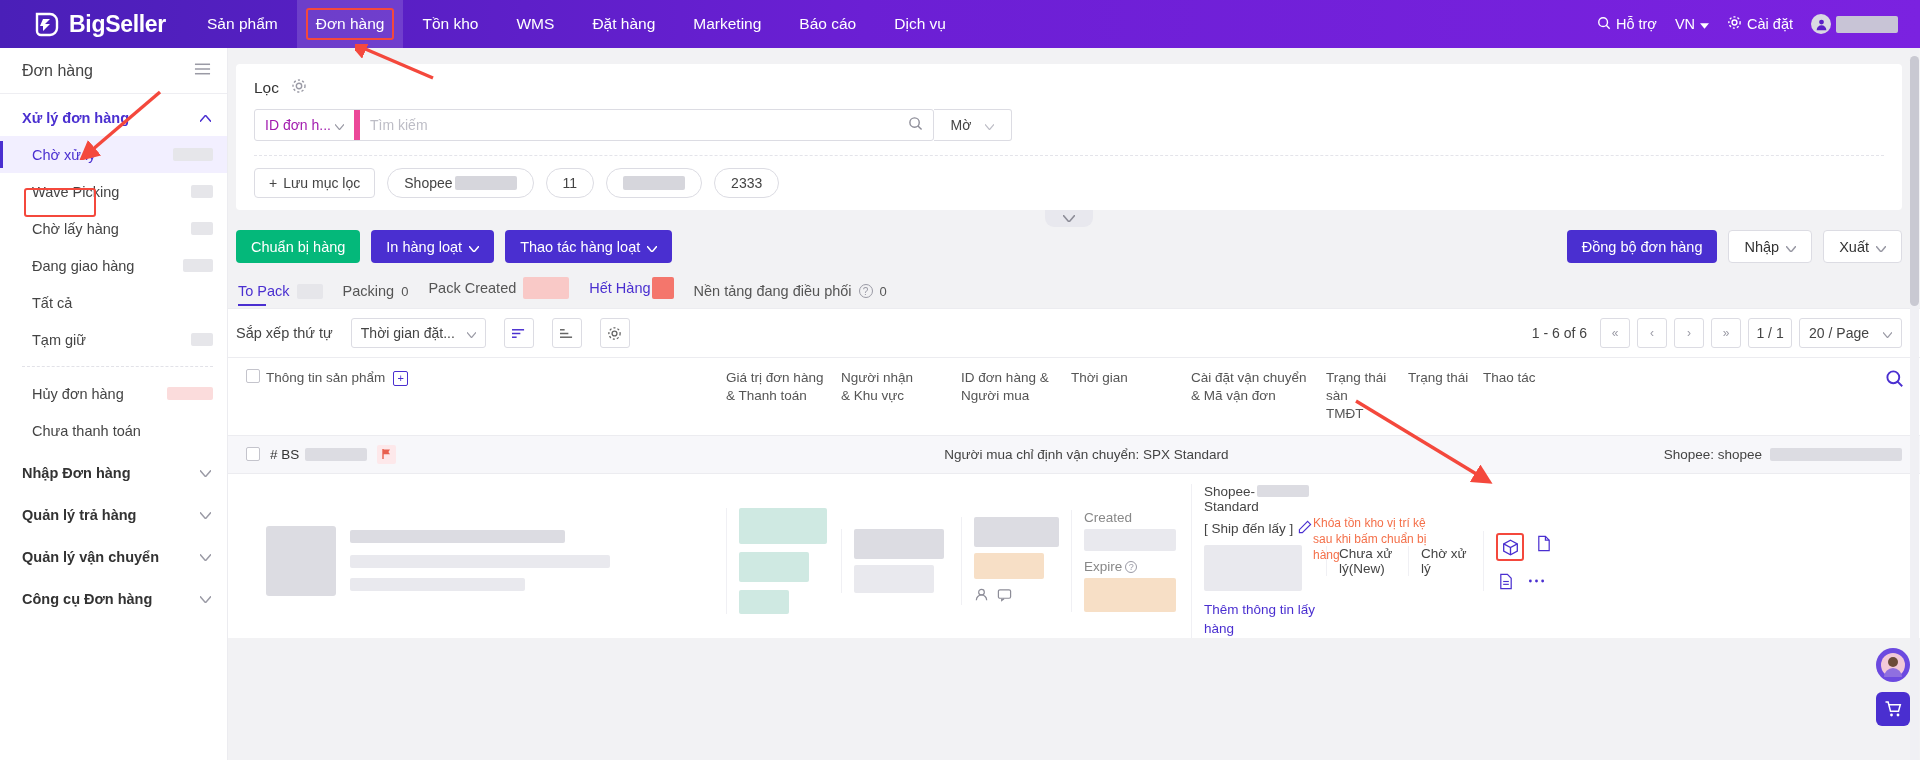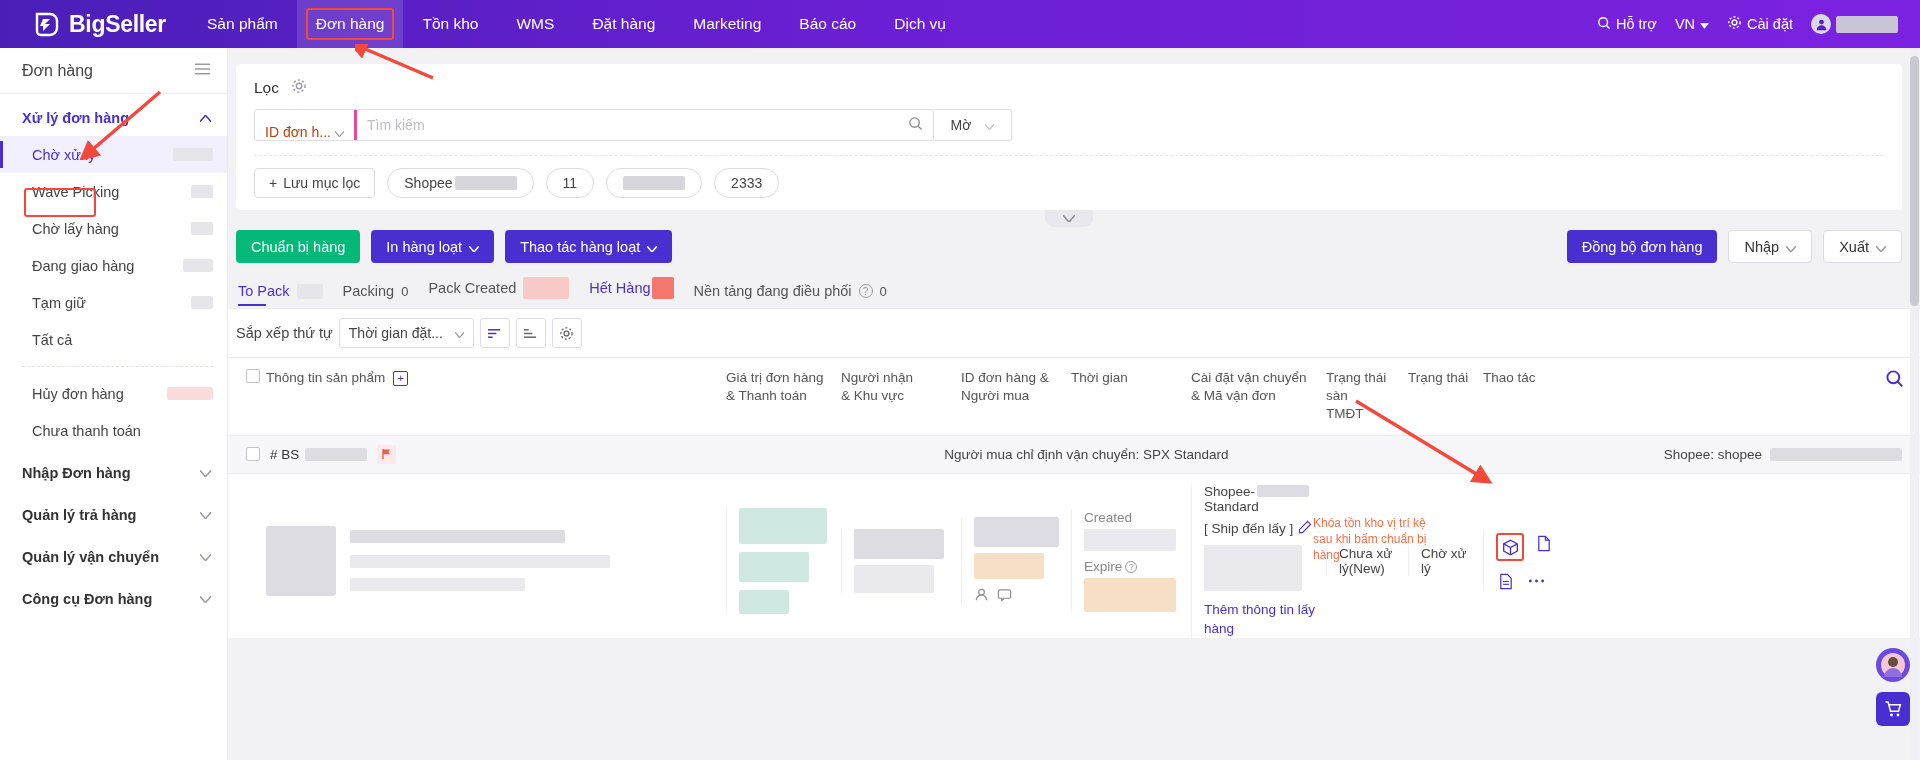--- a/index.html
+++ b/index.html
@@ -83,22 +83,22 @@
   }
   .filter-head { display: flex; align-items: center; gap: 12px; margin-bottom: 12px; }
   .filter-head .lbl { font-size: 15.5px; color: #333; }
   .gear { color: #9a9aa5; font-size: 15px; cursor: pointer; }
   .search-row { display: flex; align-items: center; }
   .search-box {
     display: flex; align-items: center; height: 32px; border: 1px solid #dcdce3;
     border-radius: 3px; overflow: hidden; width: 680px;
   }
   .sb-select {
-    display: flex; align-items: flex-end; gap: 4px; padding: 0 10px; height: 100%;
-    border-right: 3px solid #ec4899; font-size: 14px; color: #c2410c; white-space: nowrap; cursor: pointer;
+    display: flex; align-items: center; gap: 4px; padding: 0 10px; height: 100%;
+    border-right: 6px solid #ec4899; font-size: 14px; color: #a21caf; white-space: nowrap; cursor: pointer;
   }
   .sb-input {
     flex: 1; border: none; outline: none; padding: 0 10px; font-size: 14px;
     font-family: "Liberation Sans", sans-serif; color: #333;
   }
   .sb-input::placeholder { color: #bdbdc6; }
   .sb-mag { padding: 0 10px; color: #8d8d98; }
   .mode-select {
     display: flex; align-items: center; justify-content: center; gap: 14px;
     height: 32px; border: 1px solid #dcdce3; border-left: none; border-radius: 0 3px 3px 0;
@@ -149,21 +149,21 @@
   .tab .badge-blur.pk { background: #f9c9c7; }
   .tab .badge-blur.red { background: #f4766c; }
   .tab .num { font-size: 13px; color: #555; }
   .info-i {
     width: 14px; height: 14px; border: 1px solid #9a9aa5; border-radius: 50%;
     font-size: 10px; color: #9a9aa5; display: inline-flex; align-items: center; justify-content: center;
   }
 
   
   .sortbar {
-    display: flex; align-items: center; gap: 6px; padding: 9px 18px 9px 8px;
+    display: flex; align-items: center; gap: 18px; padding: 9px 18px 9px 8px;
     background: #fff; border-top: 1px solid #ececf0;
   }
   .sort-label { font-size: 14.5px; color: #444; }
   .sel-sm {
     height: 30px; border: 1px solid #dcdce3; border-radius: 3px; padding: 0 9px;
     display: inline-flex; align-items: center; gap: 12px; font-size: 14px; color: #444; cursor: pointer;
   }
   .icon-btn {
     width: 30px; height: 30px; border: 1px solid #dcdce3; border-radius: 3px;
     display: inline-flex; align-items: center; justify-content: center; color: #666; cursor: pointer;
@@ -378,25 +378,25 @@
     </div>
     <div class="sb-item">
       <span>Chờ lấy hàng</span>
       <span class="count-blur" style="width:22px"></span>
     </div>
     <div class="sb-item">
       <span>Đang giao hàng</span>
       <span class="count-blur" style="width:30px"></span>
     </div>
     <div class="sb-item">
+      <span>Tất cả</span>
+    </div>
+    <div class="sb-item">
       <span>Tạm giữ</span>
       <span class="count-blur" style="width:22px"></span>
-    </div>
-    <div class="sb-item">
-      <span>Tất cả</span>
     </div>
 
     <div class="sb-sep"></div>
 
     <div class="sb-item">
       <span>Hủy đơn hàng</span>
       <span class="count-blur pink" style="width:46px"></span>
     </div>
     <div class="sb-item">
       <span>Chưa thanh toán</span>
@@ -589,20 +589,36 @@
           <line x1="1" y1="7" x2="10" y2="7" stroke="#666" stroke-width="1.6"></line>
           <line x1="1" y1="11" x2="14" y2="11" stroke="#666" stroke-width="1.6"></line>
         </svg>
       </span>
       <span class="icon-btn">
         <svg width="15" height="15" viewBox="0 0 16 16">
             <circle cx="8" cy="8" r="2.6" fill="none" stroke="#666" stroke-width="1.4"></circle>
             <circle cx="8" cy="8" r="6" fill="none" stroke="#666" stroke-width="1.4" stroke-dasharray="2.2 2.2"></circle>
           </svg>
       </span>
+      <div class="pager">
+        <span class="pg-txt">1 - 6 of 6</span>
+        <span class="pg-btn">«</span>
+        <span class="pg-btn">‹</span>
+        <span class="pg-btn">›</span>
+        <span class="pg-btn">»</span>
+        <span class="pg-num">1 / 1</span>
+        <span class="pg-size">
+          <span>20 / Page</span>
+          <span>
+            <svg width="9" height="6" viewBox="0 0 10 6">
+                <path d="M0 0 L5 6 L10 0" fill="none" stroke="#9a9aa5" stroke-width="1.3"></path>
+              </svg>
+          </span>
+        </span>
+      </div>
     </div>
 
     <div class="table-wrap">
       <div class="thead">
         <div class="th th-check">
           <span class="cbx"></span>
         </div>
         <div class="th col-prod">
           <span>Thông tin sản phẩm</span>
           <span class="expand-sq">+</span>

